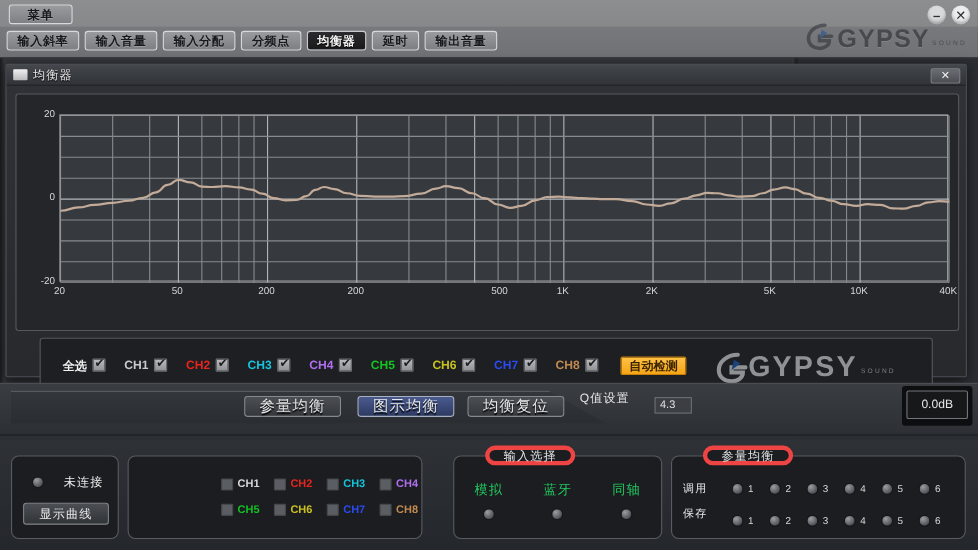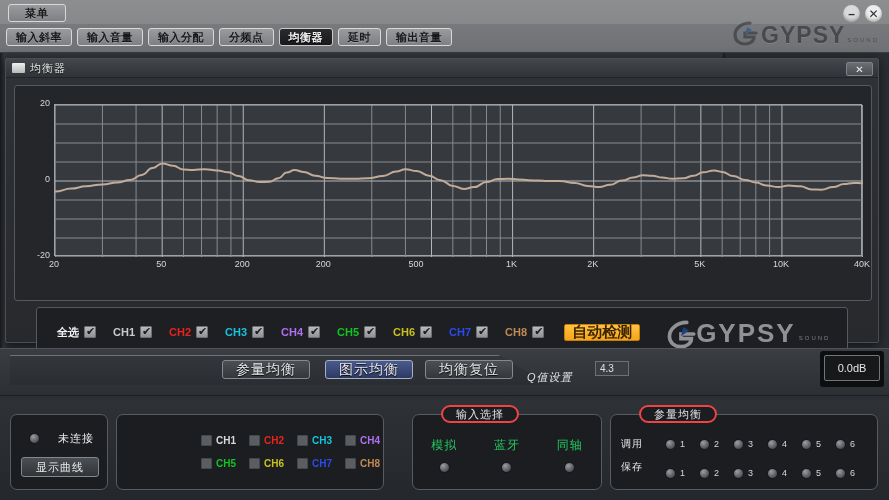--- a/index.html
+++ b/index.html
@@ -173,21 +173,21 @@
     content: "\2714";
     position: absolute; left: 1px; top: -2px;
     font-size: 11px; color: #1b1c1e; line-height: 12px;
   }
   .auto-btn {
     margin-left: 20px;
     padding: 2px 7px; height: 17px;
     background: linear-gradient(#ffc246, #f5a417);
     border: 1px solid #c77f06;
     border-radius: 2px;
-    color: #3a2400; font-size: 15px; font-weight: bold;
+    color: #3a2400; font-size: 11px; font-weight: bold;
     display: flex; align-items: center;
     white-space: nowrap;
   }
   .brand-eq {
     margin-left: 26px;
     display: flex; align-items: flex-end; gap: 3px;
     opacity: 0.75;
   }
   .brand-eq .gtxt {
     font-size: 26px; font-weight: bold; color: #b6b8bb;
@@ -219,21 +219,21 @@
     color: #e6e7e8; font-size: 14px;
     display: flex; align-items: center; justify-content: center;
     letter-spacing: 1px;
     text-shadow: 0 1px 1px #000;
   }
   .mbtn.sel {
     background: linear-gradient(#4a5a8e, #2d3a63);
     border-color: #a8b0c4;
   }
   .qlabel {
-    position: absolute; top: 21px; color: #e1e2e4; font-size: 11px; letter-spacing: 1px; font-style: italic;
+    position: absolute; top: 5px; color: #e1e2e4; font-size: 11px; letter-spacing: 1px;
   }
   .qval {
     position: absolute; top: 12px;
     width: 34px; height: 15px;
     background: #3b3e43;
     border: 1px solid #6d7075;
     color: #dfe0e2; font-size: 10px;
     display: flex; align-items: center; padding-left: 4px;
   }
   .db-box {
@@ -259,21 +259,21 @@
   .panel {
     position: absolute;
     background: #1b1d20;
     border: 1px solid #585b60;
     border-radius: 7px;
   }
   .panel-legend {
     position: absolute; top: -10px; left: 28px;
     height: 18px; padding: 0 13px;
     background: #1b1d20;
-    border: 2px solid #ef4444;
+    border: 4px solid #ef4444;
     border-radius: 9px;
     color: #e3e4e6; font-size: 11px; letter-spacing: 1px;
     display: flex; align-items: center;
   }
 
   
   #conn-panel { left: 10px; top: 14px; width: 98px; height: 76px; }
   .conn-row {
     position: absolute; left: 18px; top: 16px;
     display: flex; align-items: center; gap: 18px;
@@ -438,21 +438,21 @@
         <div id="ylabels">
             <div class="ylab" style="top: 4px;">20</div>
             <div class="ylab" style="top: 80px;">0</div>
             <div class="ylab" style="top: 156px;">-20</div>
           </div>
         <div id="xlabels">
             <div class="xlab" style="left: 30px;">20</div>
             <div class="xlab" style="left: 137.179px;">50</div>
             <div class="xlab" style="left: 218.256px;">200</div>
             <div class="xlab" style="left: 299.333px;">200</div>
-            <div class="xlab" style="left: 392px; text-align: right;">500</div>
+            <div class="xlab" style="left: 430px; text-align: right;">500</div>
             <div class="xlab" style="left: 487.589px;">1K</div>
             <div class="xlab" style="left: 568.667px;">2K</div>
             <div class="xlab" style="left: 675.845px;">5K</div>
             <div class="xlab" style="left: 756.923px;">10K</div>
             <div class="xlab" style="left: 838px;">40K</div>
           </div>
       </div>
     </div>
 
     <div class="chanbar">

